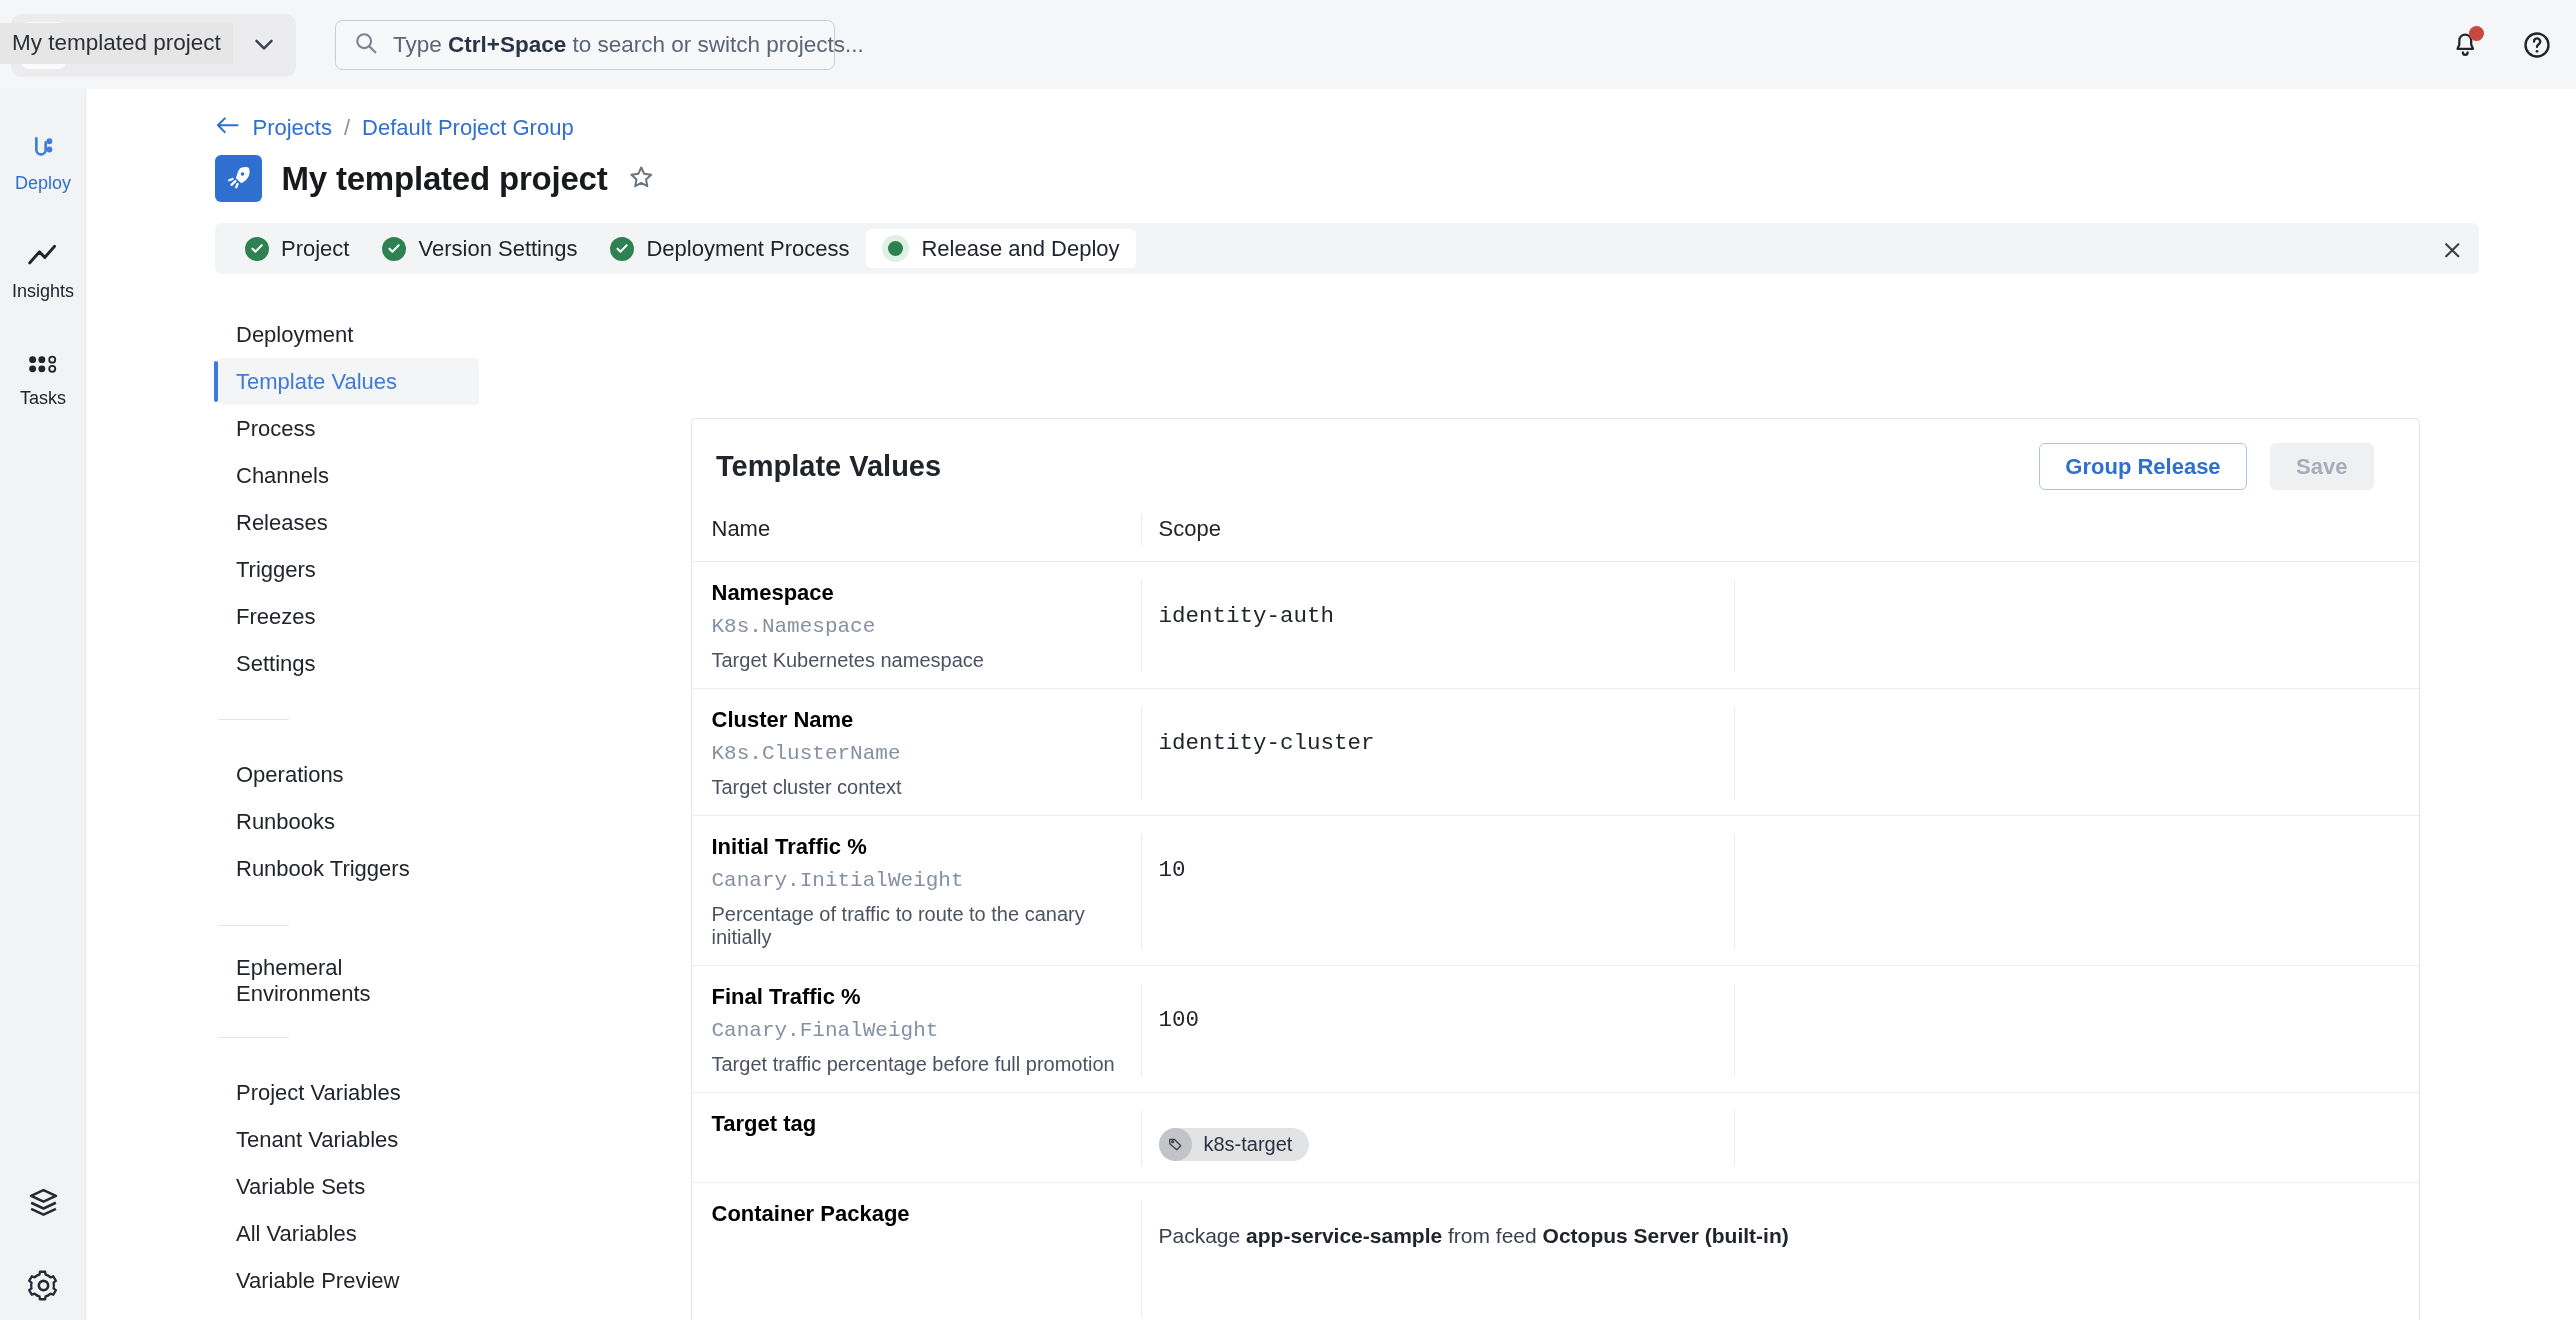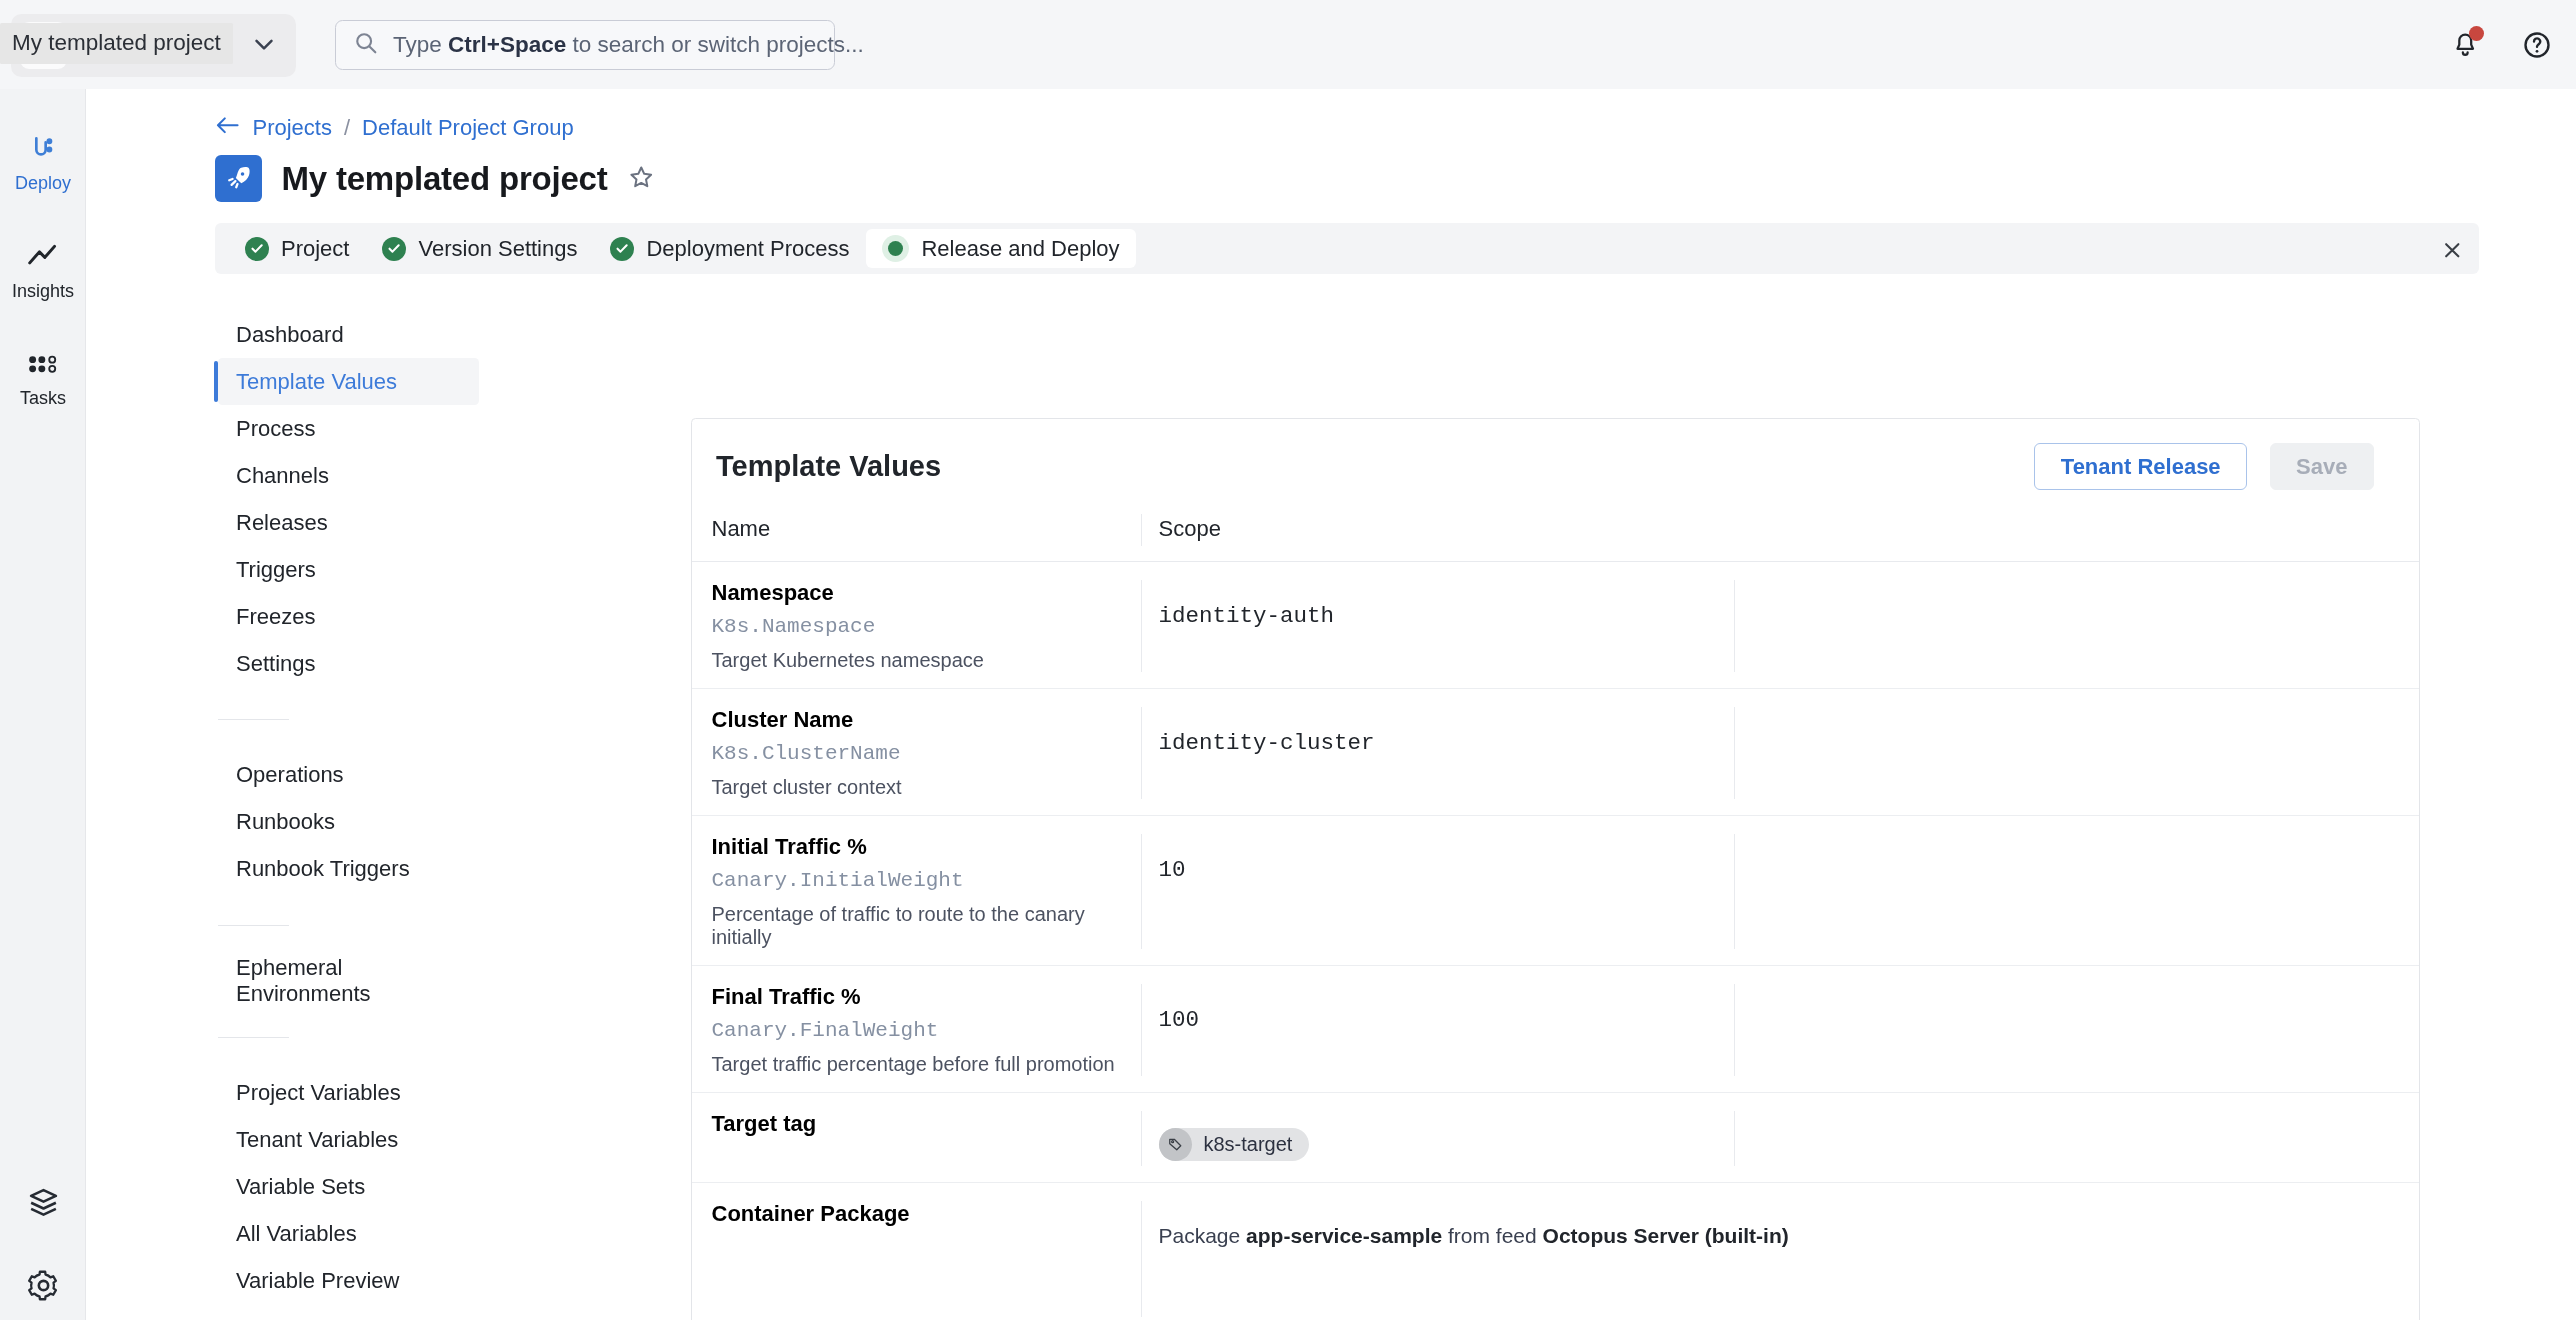--- a/index.html
+++ b/index.html
@@ -343,21 +343,21 @@
       <svg width="22.5" height="22.5" viewBox="0 0 24 24" aria-hidden="true">
         <path d="M5.5 5.5l13 13M18.5 5.5l-13 13" stroke="#3a3f46" stroke-width="2.2" stroke-linecap="round"></path>
       </svg>
     </span>
   </div>
 
   <div class="sidenav">
 
     <div class="nav-group">
       <div class="nav-item">
-          <span>Dashboard</span>
+          <span>Deployment</span>
         </div>
       <div class="nav-item active">
           <span>Template Values</span>
         </div>
       <div class="nav-item">
           <span>Process</span>
         </div>
       <div class="nav-item">
           <span>Channels</span>
         </div>
@@ -417,21 +417,21 @@
         </div>
     </div>
 
   </div>
 
   <div class="card">
 
     <div class="card-head">
       <span class="card-title">Template Values</span>
       <span class="card-actions">
-        <span class="btn btn-outline">Tenant Release</span>
+        <span class="btn btn-outline">Group Release</span>
         <span class="btn btn-disabled">Save</span>
       </span>
     </div>
 
     <div class="tbl">
 
       <div class="tbl-head">
         <div class="th col-name">Name</div>
         <div class="th col-scope">Scope</div>
       </div>

